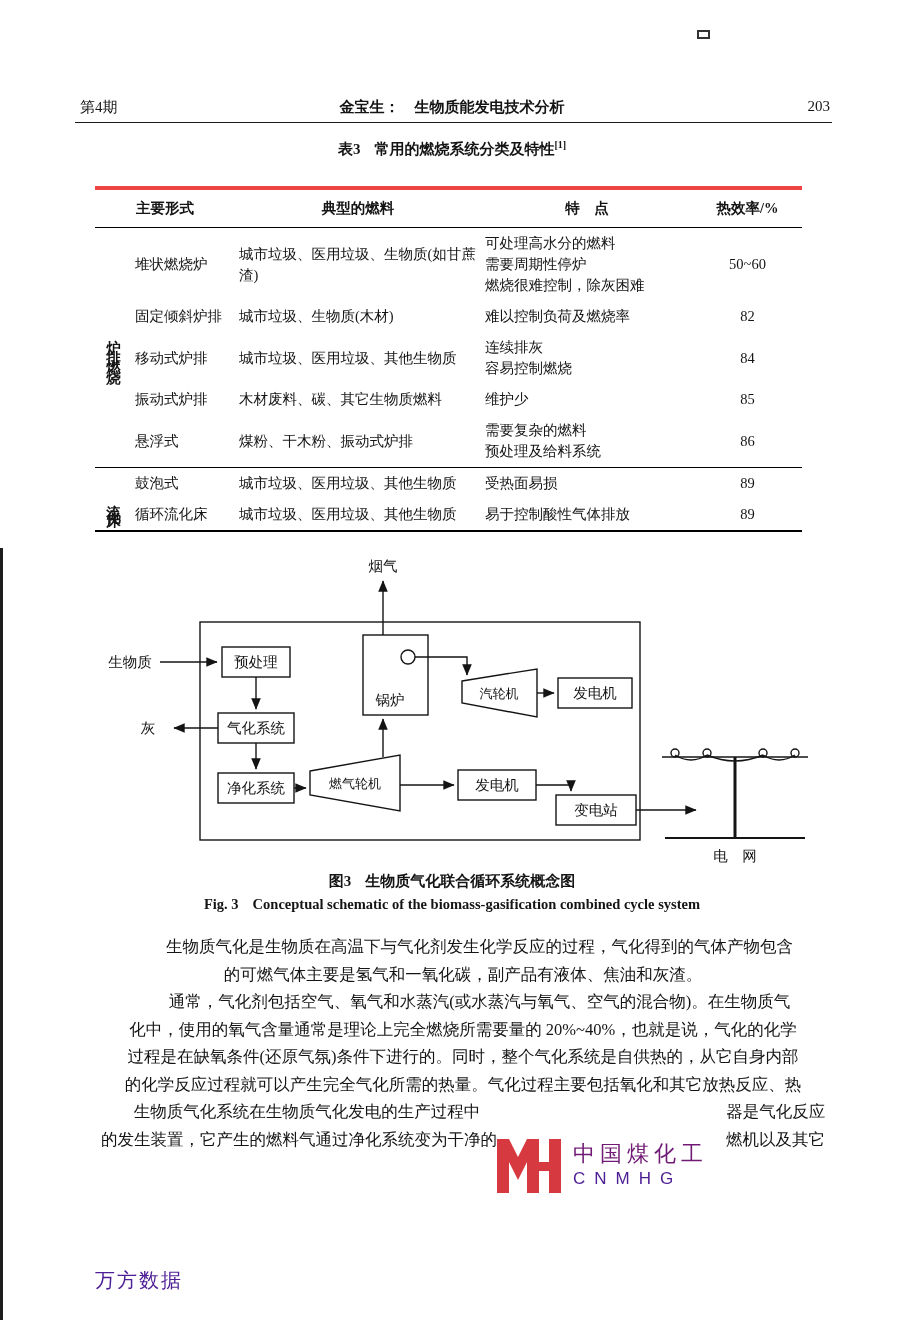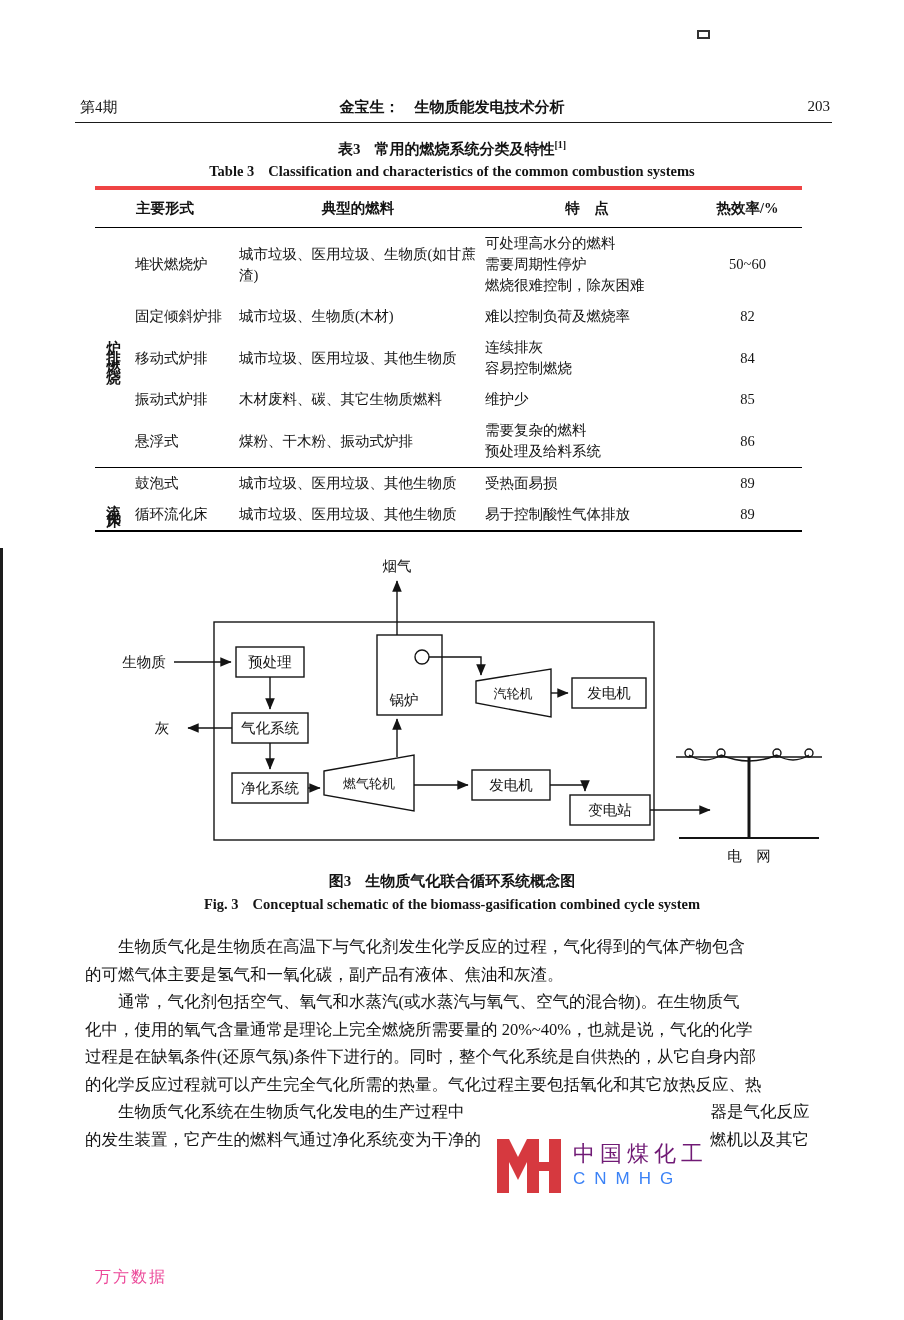--- a/index.html
+++ b/index.html
@@ -25,55 +25,52 @@
   table.tbl th { font-weight:bold; padding:9px 2px; border-bottom:1px solid #000; text-align:center; }
   table.tbl td { padding:5px 4px; line-height:21px; vertical-align:middle; }
   table.tbl tr.sep td { border-top:1px solid #000; }
   td.c-form { padding-left:12px; }
   td.c-eff { text-align:center; }
   td.c-grp { text-align:center; padding:0; }
   .vtext { writing-mode:vertical-rl; text-orientation:upright; margin:0 auto; letter-spacing:10px; font-weight:bold; }
   .vtext.small { letter-spacing:4px; }
 
   
-  .bodytext { font-size:16.5px; line-height:27.5px; }
+  .bodytext { font-size:16.5px; line-height:27.5px;text-align:center; }
   .bline { white-space:nowrap; }
   .indent { text-indent:2em; }
   .p3 { }
   .wm-gap1 { display:inline-block; width:246px; }
   .wm-gap2 { display:inline-block; width:229px; }
 
   
   .watermark { display:flex; align-items:center; gap:12px; }
   .wm-zh { font-family:"Liberation Sans", sans-serif; font-size:22px; color:#701a75; letter-spacing:5px; line-height:26px; }
-  .wm-en { font-family:"Liberation Sans", sans-serif; font-size:17px; color:#3b82f6; letter-spacing:9px; line-height:24px; }
-
-  .footer-wf { font-size:16px; color:#ec4899; letter-spacing:2px;font-family:Liberation Mono, monospace; }
+  .wm-en { font-family:"Liberation Sans", sans-serif; font-size:17px; color:#4c1d95; letter-spacing:9px; line-height:24px; }
+
+  .footer-wf { font-size:20px; color:#4c1d95; letter-spacing:2px;font-family:Liberation Mono, monospace; }
 
   .scan-edge { background:#1c1c1c; }
   .scan-mark { border:2px solid #333; }
 </style>
 </head>
 <body>
 
 <div class="page">
 
   <div class="abs scan-edge" style="left:0; top:548px; width:3px; height:772px;"></div>
   <div class="abs scan-mark" style="left:697px; top:30px; width:13px; height:9px;"></div>
 
   <div class="abs hdr" style="left:80px; top:98px;">第4期</div>
   <div class="abs hdr centered" style="top:98px; font-weight:bold;">金宝生：　生物质能发电技术分析</div>
   <div class="abs hdr" style="right:74px; top:98px;">203</div>
   <div class="abs rule" style="left:75px; top:122px; width:757px;"></div>
 
   <div class="abs cap centered" style="top:139px;">
     <span class="cap-label">表3</span><span>常用的燃烧系统分类及特性</span><sup>[1]</sup>
-  </div>
-  <div class="abs cap cap-en centered" style="top:163px;">
-    <span class="cap-label">Table 3</span><span>Classification and characteristics of the common combustion systems</span>
   </div>
 
   <div class="abs" style="left:95px; top:186px;">
     <table class="tbl">
       <colgroup>
           <col style="width:36px">
           <col style="width:104px">
           <col style="width:246px">
           <col style="width:212px">
           <col style="width:109px">
@@ -148,21 +145,21 @@
         <td>城市垃圾、医用垃圾、其他生物质</td>
         <td>
               <div>易于控制酸性气体排放</div>
             </td>
         <td class="c-eff">89</td>
       </tr>
     </tbody>
       </table>
   </div>
 
-  <div class="abs" style="left:104px; top:545px; width:740px; height:332px;text-align:center;">
+  <div class="abs" style="left:90px; top:545px; width:740px; height:332px;text-align:center;">
     <svg width="740" height="332" viewBox="0 0 740 332" font-family="Liberation Serif, serif">
       <defs>
         <marker id="arr" viewBox="0 0 10 10" markerWidth="9" markerHeight="9" refX="8.5" refY="5" orient="auto">
           <path d="M0,1.2 L9,5 L0,8.8 Z" fill="#141414"></path>
         </marker>
       </defs>
       <g stroke="#141414" stroke-width="1.4" fill="none">
         <rect x="110" y="77" width="440" height="218"></rect>
         <line x1="293" y1="90" x2="293" y2="36" marker-end="url(#arr)"></line>
         <line x1="70" y1="117" x2="127" y2="117" marker-end="url(#arr)"></line>

